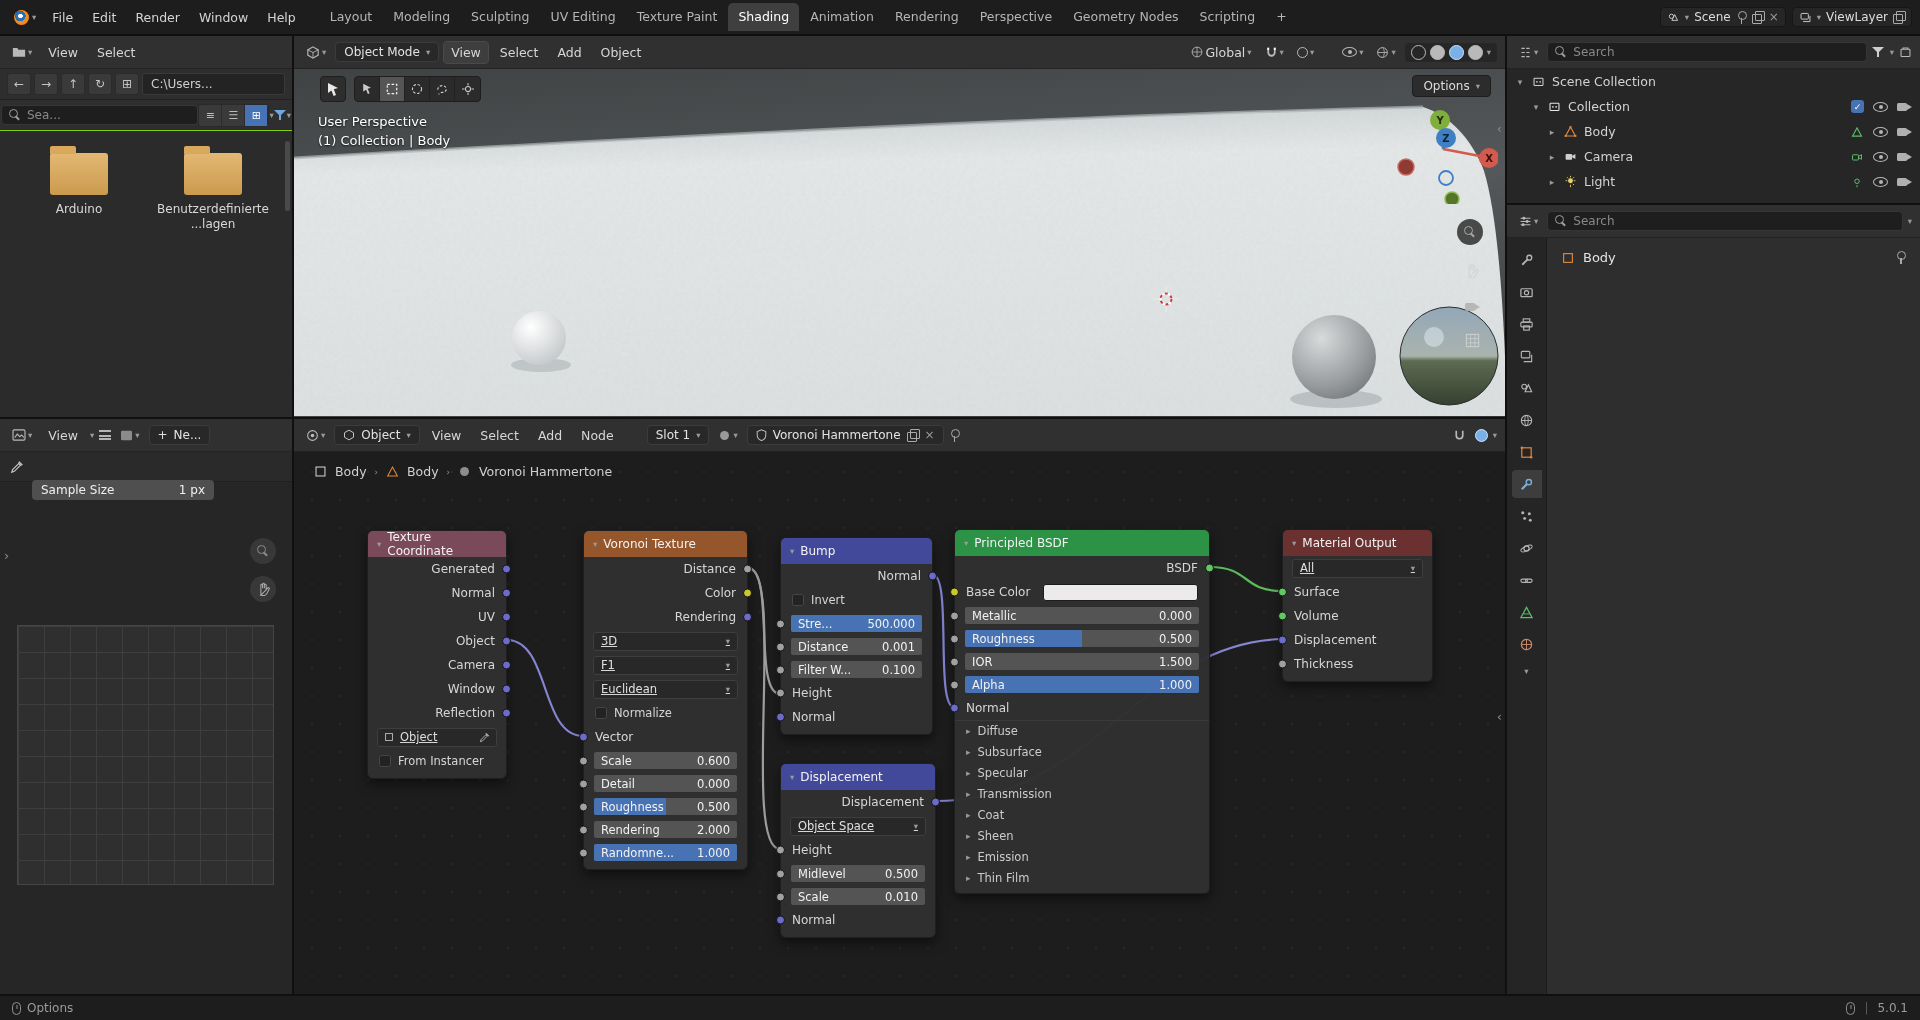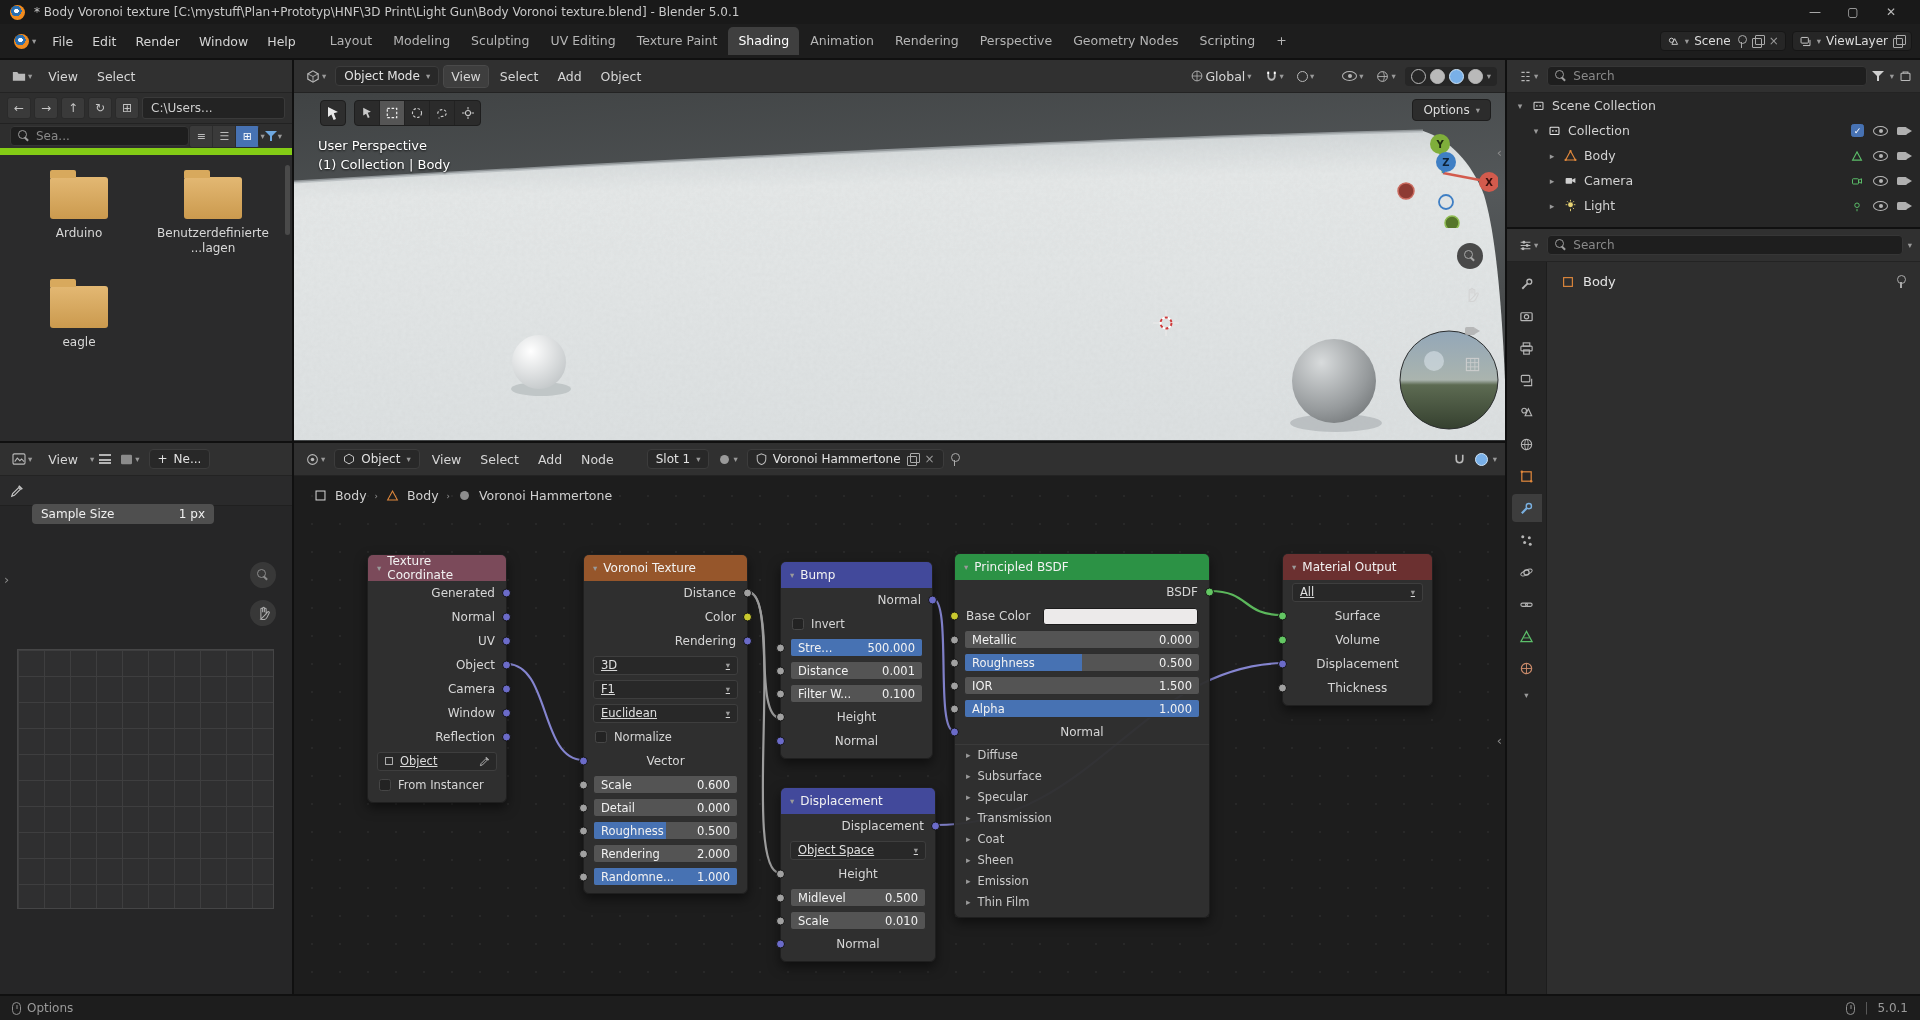--- a/index.html
+++ b/index.html
@@ -63,21 +63,21 @@
   .chk.on { background:#4772b3; border-color:#4772b3; color:#fff; }
   .search-field { display:flex; align-items:center; gap:6px; background:#1e1e1e; border:1px solid #363636; border-radius:4px; padding:2px 7px; }
   .search-field input { background:transparent; border:none; outline:none; color:#cfcfcf; font-family:"DejaVu Sans", sans-serif; font-size:12px; width:100%; }
   .search-field input::placeholder { color:#8a8a8a; }
 
   
   .fb { flex:0 0 381px; background:#2b2b2c; display:flex; flex-direction:column; }
   .fb-nav { height:31px; background:#2e2e2e; border-bottom:1px solid #222; display:flex; align-items:center; gap:3px; padding:0 7px; }
   .nav-b { width:24px; height:22px; display:flex; align-items:center; justify-content:center; background:#3a3a3a; border:1px solid #2a2a2a; border-radius:3px; color:#c5c5c5; font-size:12px; }
   .fb-path { flex:1; height:22px; background:#232323; border:1px solid #3a3a3a; border-radius:3px; display:flex; align-items:center; padding:0 8px; font-size:12px; color:#cfcfcf; }
-  .fb-filter { height:31px; background:#2e2e2e; border-bottom:7px solid #84cc16; display:flex; align-items:center; gap:0; padding:0 10px; }
+  .fb-filter { height:31px; background:#2e2e2e; border-bottom:1px solid #84cc16; display:flex; align-items:center; gap:0; padding:0 1px; }
   .disp-group { display:flex; border:1px solid #2a2a2a; border-radius:3px; overflow:hidden; }
   .disp-b { width:23px; height:21px; background:#3a3a3a; display:flex; align-items:center; justify-content:center; color:#bbb; font-size:11px; border-right:1px solid #2c2c2c; }
   .disp-b.on { background:#4772b3; color:#fff; }
   .fb-body { flex:1; position:relative; background:#2b2b2c; }
   .folder-grid { display:grid; grid-template-columns:1fr 1fr; row-gap:30px; padding:22px 12px; }
   .folder-item { display:flex; flex-direction:column; align-items:center; gap:7px; }
   .folder-ic { width:58px; height:42px; background:linear-gradient(180deg,#e3b873,#cb9a4e); border-radius:3px; position:relative; }
   .folder-ic::before { content:""; position:absolute; top:-7px; left:0; width:26px; height:8px; background:#d8a95d; border-radius:2px 2px 0 0; }
   .folder-lbl { font-size:12px; color:#d8d8d8; text-align:center; max-width:122px; word-break:break-word; line-height:1.25; }
   .scrollbar { position:absolute; right:2px; top:10px; width:5px; height:70px; background:#4a4a4a; border-radius:3px; }
@@ -113,21 +113,21 @@
   .shed-canvas { position:absolute; inset:33px 0 0 0;
     background-image:radial-gradient(#282828 1.1px, transparent 1.1px); background-size:28px 28px; background-position:4px 6px; }
   .breadcrumb { position:absolute; left:20px; top:45px; display:flex; align-items:center; gap:8px; font-size:12.5px; color:#d0d0d0; z-index:3; }
   .noodles { position:absolute; left:0; top:0; z-index:1; }
   .nd { fill:none; stroke-width:2.2px; }
   .nd.vec { stroke:#8585d0; } .nd.grey { stroke:#9d9d9d; } .nd.shd { stroke:#5cb85c; }
 
   .node { position:absolute; background:rgba(48,48,48,.97); border:1px solid #1f1f1f; border-radius:6px; box-shadow:0 5px 12px rgba(0,0,0,.5); font-size:12px; color:#d6d6d6; z-index:2; padding-bottom:5px; }
   .node-h { height:26px; display:flex; align-items:center; gap:6px; padding:0 9px; border-radius:5px 5px 0 0; color:#f2f2f2; font-size:12px; }
   .h-input{background:#7b4a5a;} .h-texture{background:#96562b;} .h-vector{background:#42499b;} .h-shader{background:#2c9245;} .h-output{background:#6b3030;}
-  .nrow { height:24px; display:flex; align-items:center; position:relative; padding:0 11px; gap:7px;justify-content:center; }
+  .nrow { height:24px; display:flex; align-items:center; position:relative; padding:0 11px; gap:7px; }
   .nrow.out { justify-content:flex-end; }
   .sock { position:absolute; width:9px; height:9px; border-radius:50%; border:1px solid #141414; top:50%; transform:translateY(-50%); z-index:3; }
   .sock.l{left:-5px;} .sock.r{right:-5px;}
   .sock.vec{background:#6b6bc9;} .sock.col{background:#c9c92e;} .sock.flt{background:#a1a1a1;} .sock.shd{background:#63c763;}
   .srow { position:relative; height:23px; display:flex; align-items:center; }
   .slider { flex:1; margin:0 9px; height:19px; border-radius:3px; background:#545454; position:relative; overflow:hidden; display:flex; align-items:center; font-size:11.5px; border:1px solid #2e2e2e; }
   .slider .fill { position:absolute; left:0; top:0; bottom:0; background:#4772b3; }
   .slider .lbl { position:relative; margin-left:7px; flex:1; color:#f2f2f2; white-space:nowrap; overflow:hidden; }
   .slider .val { position:relative; margin-right:7px; color:#f2f2f2; }
   .drow { position:relative; height:24px; display:flex; align-items:center;text-decoration:underline; }
@@ -163,29 +163,20 @@
   
   .statusbar { height:26px; background:#1d1d1d; border-top:2px solid #101010; display:flex; align-items:center; padding:0 12px; font-size:12px; color:#9b9b9b; flex:0 0 auto; }
   .sb-right { margin-left:auto; display:flex; align-items:center; gap:9px; }
   svg text { font-family:"DejaVu Sans", sans-serif; }
 </style>
 </head>
 <body>
 
 <div class="app">
 
-  <div class="titlebar">
-    <span class="blender-logo"></span>
-    <span>* Body Voronoi texture [C:\mystuff\Plan+Prototyp\HNF\3D Print\Light Gun\Body Voronoi texture.blend] - Blender 5.0.1</span>
-    <div class="win-controls">
-      <span class="win-btn">—</span>
-      <span class="win-btn">▢</span>
-      <span class="win-btn close">✕</span>
-    </div>
-  </div>
 
   <div class="topbar">
     <span class="logo-btn">
         <span class="blender-logo"></span>
         <span class="arr">▾</span>
       </span>
     <span class="menu-item">File</span>
     <span class="menu-item">Edit</span>
     <span class="menu-item">Render</span>
     <span class="menu-item">Window</span>
@@ -268,24 +259,20 @@
         <div class="fb-body">
           <div class="folder-grid">
             <div class="folder-item">
               <span class="folder-ic"></span>
               <span class="folder-lbl">Arduino</span>
             </div>
             <div class="folder-item">
               <span class="folder-ic"></span>
               <span class="folder-lbl" style="word-break:break-all">Benutzerdefinierte ...lagen</span>
             </div>
-            <div class="folder-item">
-              <span class="folder-ic"></span>
-              <span class="folder-lbl">eagle</span>
-            </div>
           </div>
           <span class="scrollbar"></span>
         </div>
       </div>
 
       <div class="imged editor">
         <div class="ed-header">
           <span class="ic-btn">
             <svg width="14" height="12" viewBox="0 0 16 14">
                 <rect x="1" y="1" width="14" height="12" rx="1.5" fill="none" stroke="#b9b9b9" stroke-width="1.3"></rect>

